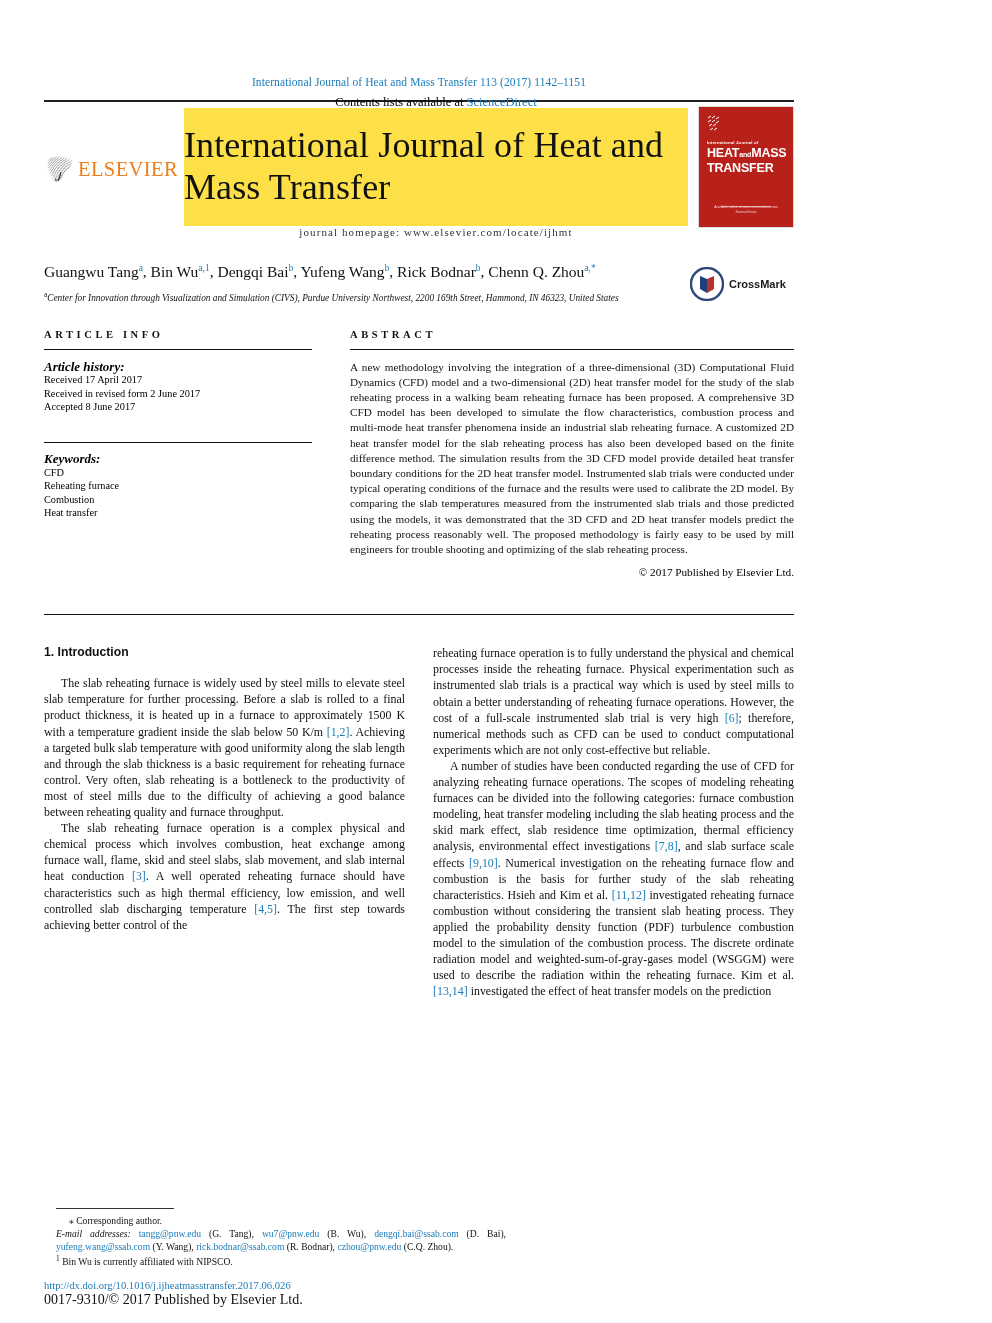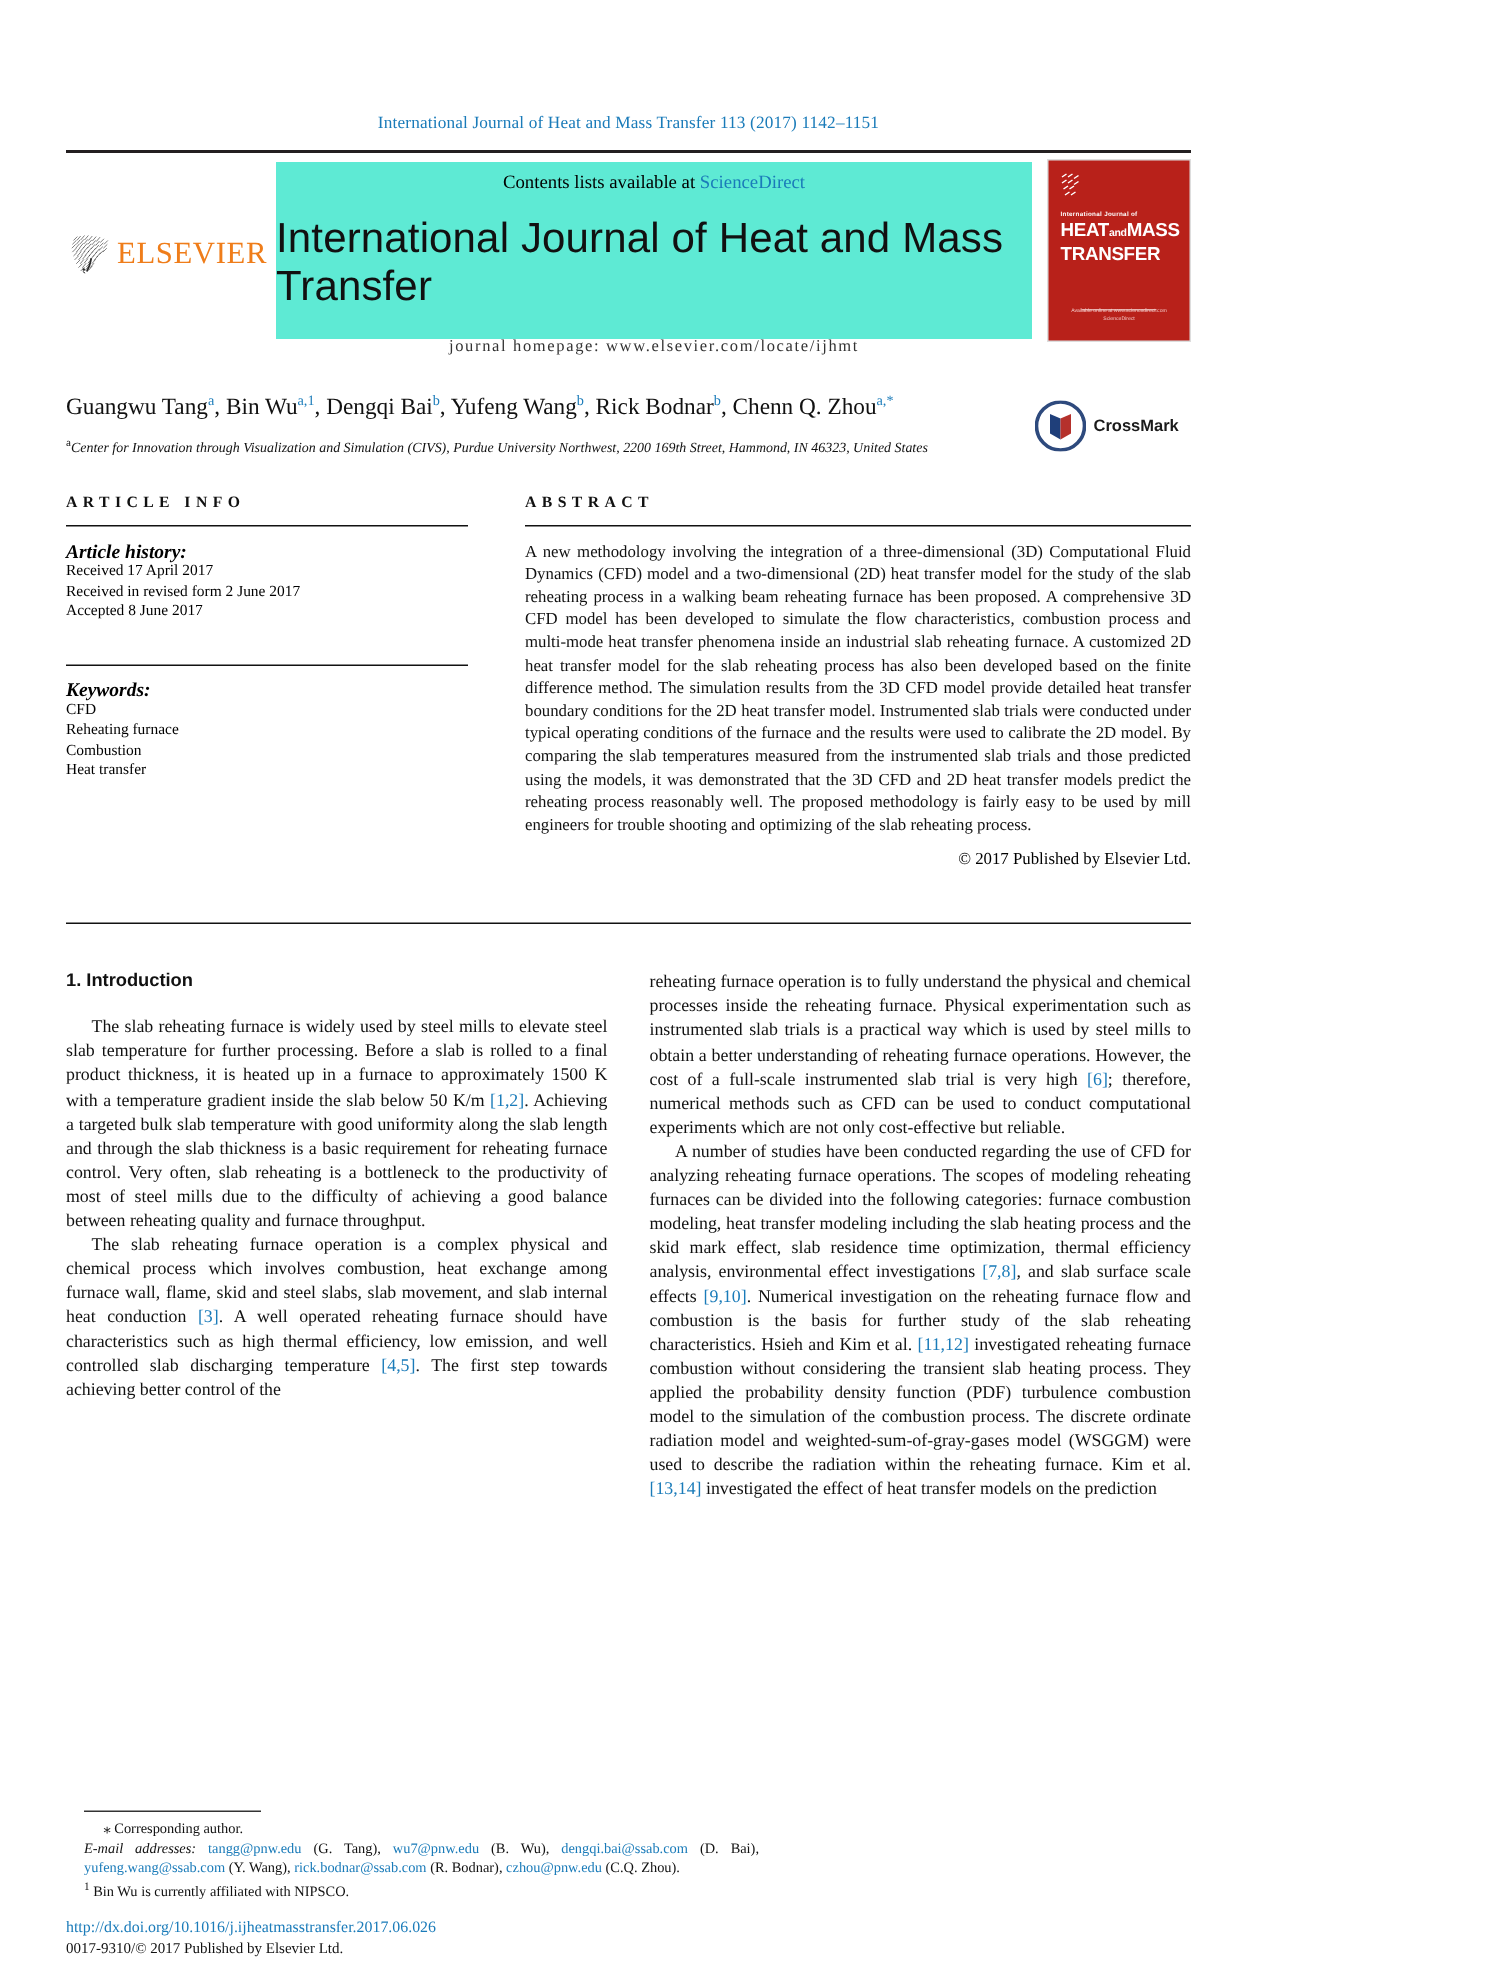--- a/index.html
+++ b/index.html
@@ -47,36 +47,37 @@
     font-family: "Liberation Serif", serif;
     font-size: 20.5px;
     letter-spacing: .4px;
     color: #ef7d1a;
     font-weight: 400;
     line-height: 1;
     margin-top: 1px;
   }
   .journal-band {
     flex: 1 1 auto;
-    background: #5eead4;
+    background: #fde047;
     margin: 6px 10px 6px 6px;
     display: flex;
     flex-direction: column;
     align-items: center;
+    justify-content: center;
     padding: 6px 0 8px;
   }
   .contents-line { font-size: 12.5px; color: #000; margin-bottom: 14px; }
   .contents-line .sd { color: #1a7bb9; }
   .journal-title {
-    font-size: 28px;
+    font-size: 36px;
     font-weight: 400;
     letter-spacing: .1px;
     color: #111;
     margin-bottom: 18px;
-    font-family: Liberation Sans, sans-serif;
+    font-family: Liberation Serif, serif;
   }
   .homepage { font-size: 11px; letter-spacing: 1.1px; color: #333; }
 
   .cover-thumb {
     flex: 0 0 96px;
     width: 96px;
     margin: 4px 0 4px 0;
     background: #b8211a;
     position: relative;
     border: 1px solid #ddd;
@@ -221,21 +222,21 @@
   .fn-indent { text-indent: 13px; }
   .fn-sup { font-size: 7.5px; vertical-align: super; }
 
   .doi-block {
     position: absolute;
     left: 44px;
     bottom: 16px;
     width: 460px;
   }
   .doi { color: #1a7bb9; font-size: 10.6px; line-height: 14px; }
-  .issn { font-size: 10px; line-height: 14px; color:#111; }
+  .issn { font-size: 14px; line-height: 14px; color:#111; }
 </style>
 </head>
 <body>
 
 <div class="page">
 
   <div class="runhead">International Journal of Heat and Mass Transfer 113 (2017) 1142–1151</div>
 
   <div class="masthead">
 

